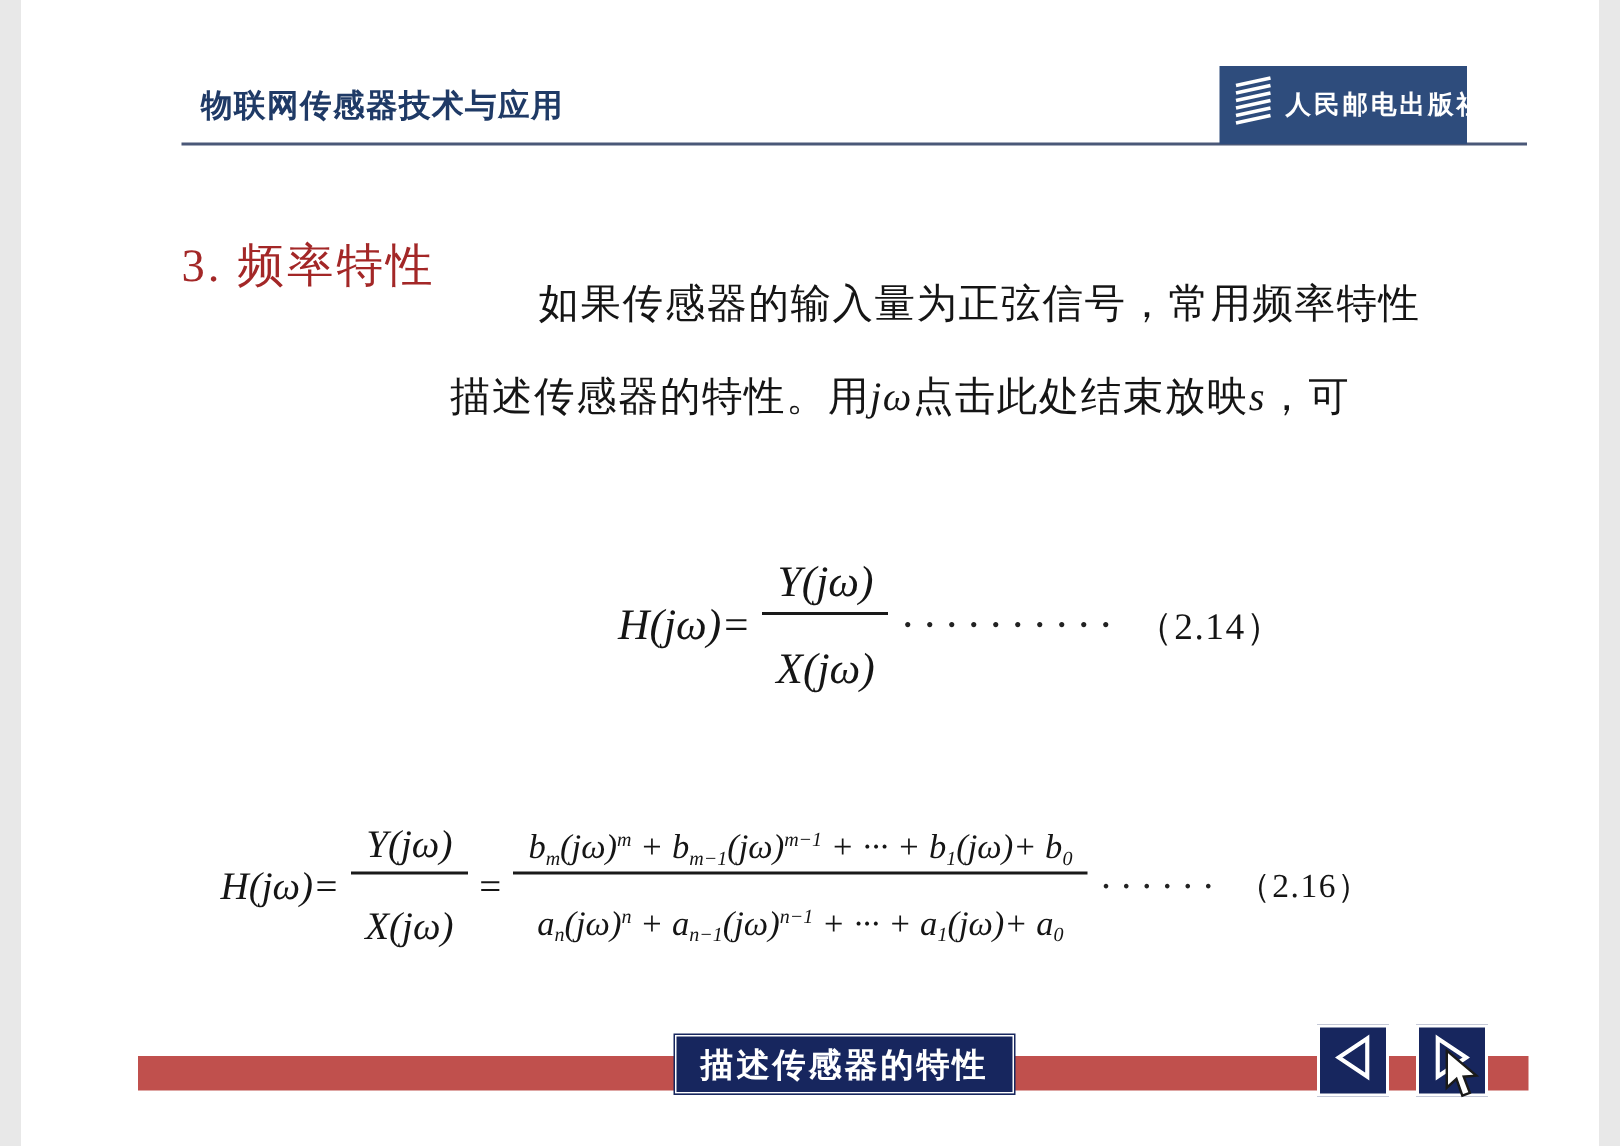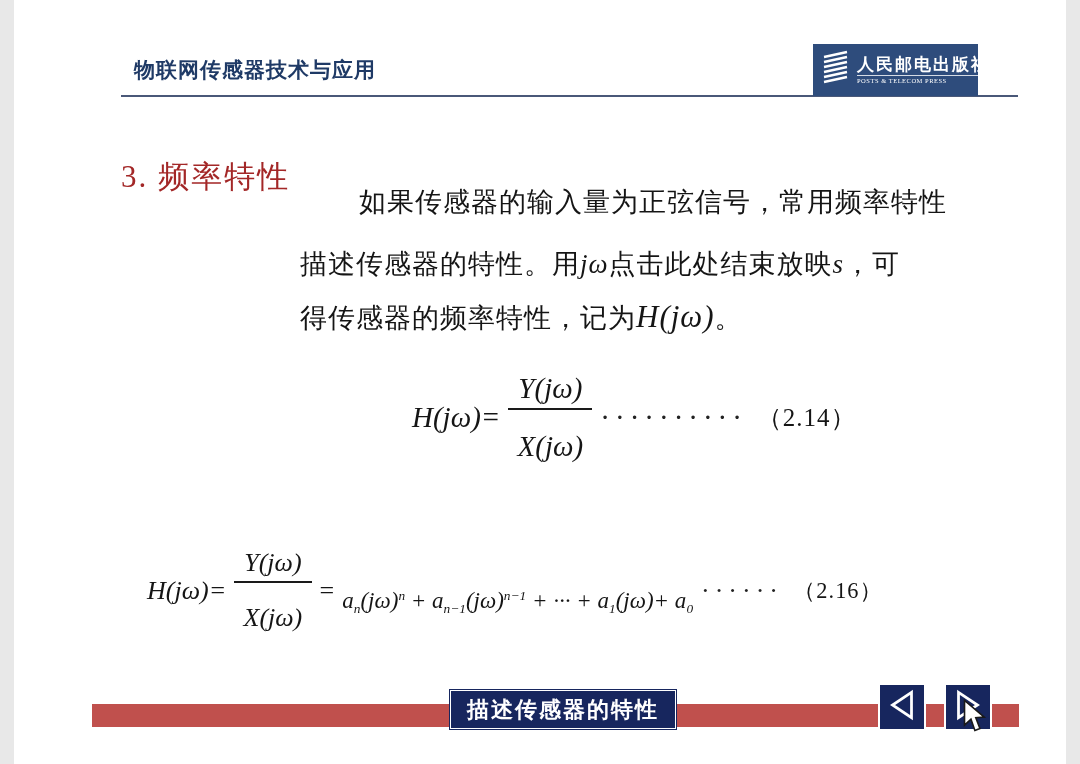--- a/index.html
+++ b/index.html
@@ -15,21 +15,21 @@
     font-family:"Liberation Sans","DejaVu Sans",sans-serif;
     font-size:21px; font-weight:bold; color:#1f3a66; letter-spacing:1px;
   }
   .header-divider {
     position:absolute; left:107px; top:95px; width:897px; height:2px; background:#4a5878;
   }
   .logo {
     position:absolute; left:799px; top:44px; width:165px; height:52px;
     background:#2e4c7c; display:flex; align-items:center; padding:4px 6px 4px 8px; gap:6px;
   }
-  .logo-text { display:flex; flex-direction:column; color:#fff; }
+  .logo-text { display:flex; flex-direction:row; color:#fff; }
   .logo-cn { font-size:17px; font-weight:bold; letter-spacing:2px; line-height:1.15; white-space:nowrap; }
   .logo-en { font-family:"Liberation Serif",serif; font-size:6.5px; letter-spacing:0.5px; line-height:1.3;
              border-top:1px solid rgba(255,255,255,.8); padding-top:1px; white-space:nowrap; }
   
   .section-heading {
     position:absolute; left:107px; top:156px;
     font-size:31px; font-weight:normal; color:#a32727; letter-spacing:2px;
   }
   .section-number { margin-right:10px; }
   
@@ -99,41 +99,41 @@
       <span class="logo-en">POSTS &amp; TELECOM PRESS</span>
     </span>
   </div>
 
   <div class="section-heading">
     <span class="section-number">3.</span><span>频率特性</span>
   </div>
 
   <div class="para-line pl1">如果传感器的输入量为正弦信号，常用频率特性</div>
   <div class="para-line pl2"><span>描述传感器的特性。用</span><span class="math">jω</span><span>点击此处结束放映</span><span class="math">s</span><span>，可</span></div>
-  <div class="para-line pl3"><span>得传感器的频率特性，记为</span><span class="math math-big">H(jω)</span><span>。</span></div>
 
   <div class="equation eq214">
     <span class="math eq-lhs">H(jω)=</span>
     <span class="frac">
       <span class="num math">Y(jω)</span>
       <span class="den math">X(jω)</span>
     </span>
     <span class="dot-leader">··········</span>
     <span class="eq-label">（2.14）</span>
   </div>
 
 
   <div class="equation eq216">
     <span class="math eq-lhs">H(jω)=</span>
     <span class="frac">
       <span class="num math">Y(jω)</span>
       <span class="den math">X(jω)</span>
     </span>
     <span class="eq-eq">=</span>
     <span class="frac small-frac">
+      <span class="num math">b<sub>m</sub>(jω)<sup>m</sup> + b<sub>m−1</sub>(jω)<sup>m−1</sup> + ··· + b<sub>1</sub>(jω)+ b<sub>0</sub></span>
       <span class="den math">a<sub>n</sub>(jω)<sup>n</sup> + a<sub>n−1</sub>(jω)<sup>n−1</sup> + ··· + a<sub>1</sub>(jω)+ a<sub>0</sub></span>
     </span>
     <span class="dot-leader">······</span>
     <span class="eq-label">（2.16）</span>
   </div>
 
   <div class="footer-bar"></div>
 
   <div class="end-show-button">描述传感器的特性</div>
 

